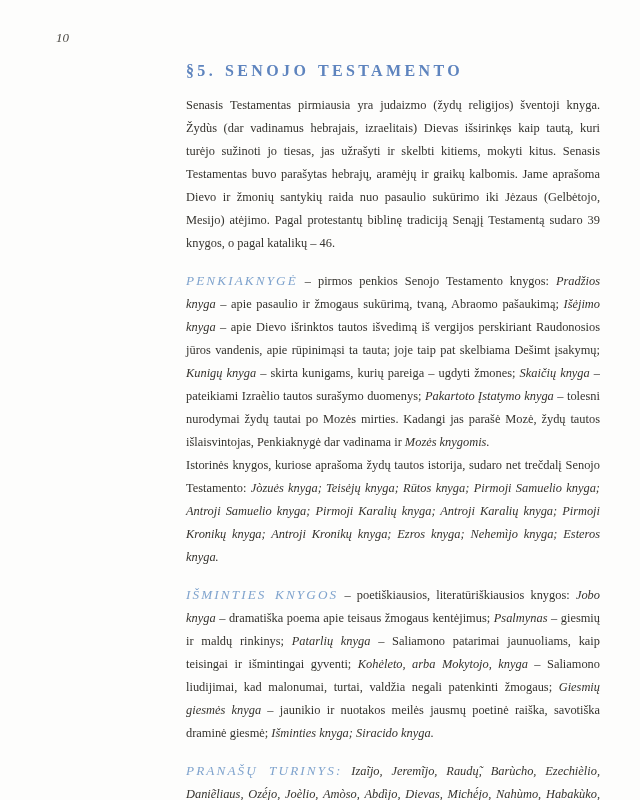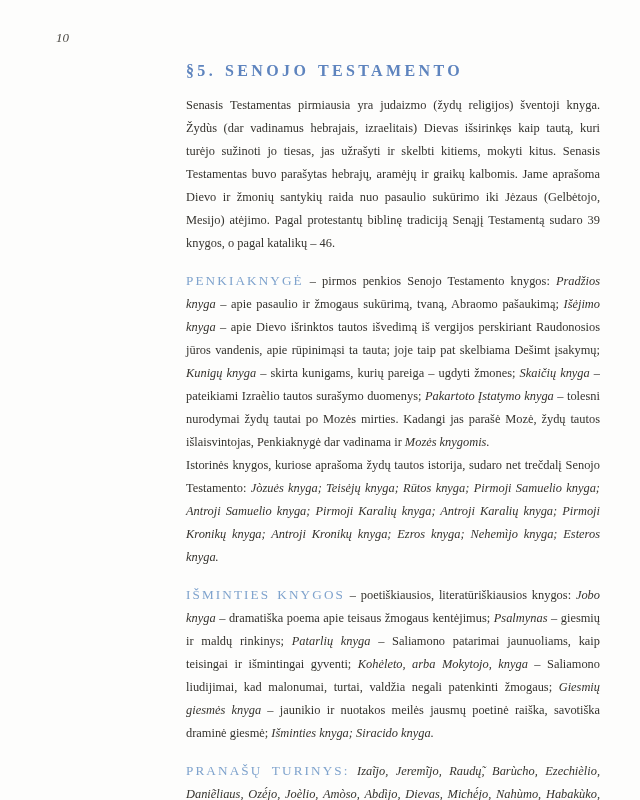--- a/index.html
+++ b/index.html
@@ -46,20 +46,21 @@
   .body-text {
     font-size: 12.4px;
     line-height: 23px;
     text-align: justify;
     hyphens: auto;
   }
   .para { margin: 0; }
   .para.section-gap { margin-top: 14px; }
   .lead {
     color: var(--lead-blue);
+    font-style: italic;
     font-size: 13.2px;
     letter-spacing: 0.16em;
   }
   .it { font-style: italic; }
 </style>
 </head>
 <body>
 
 <div class="page-number">10</div>
 

